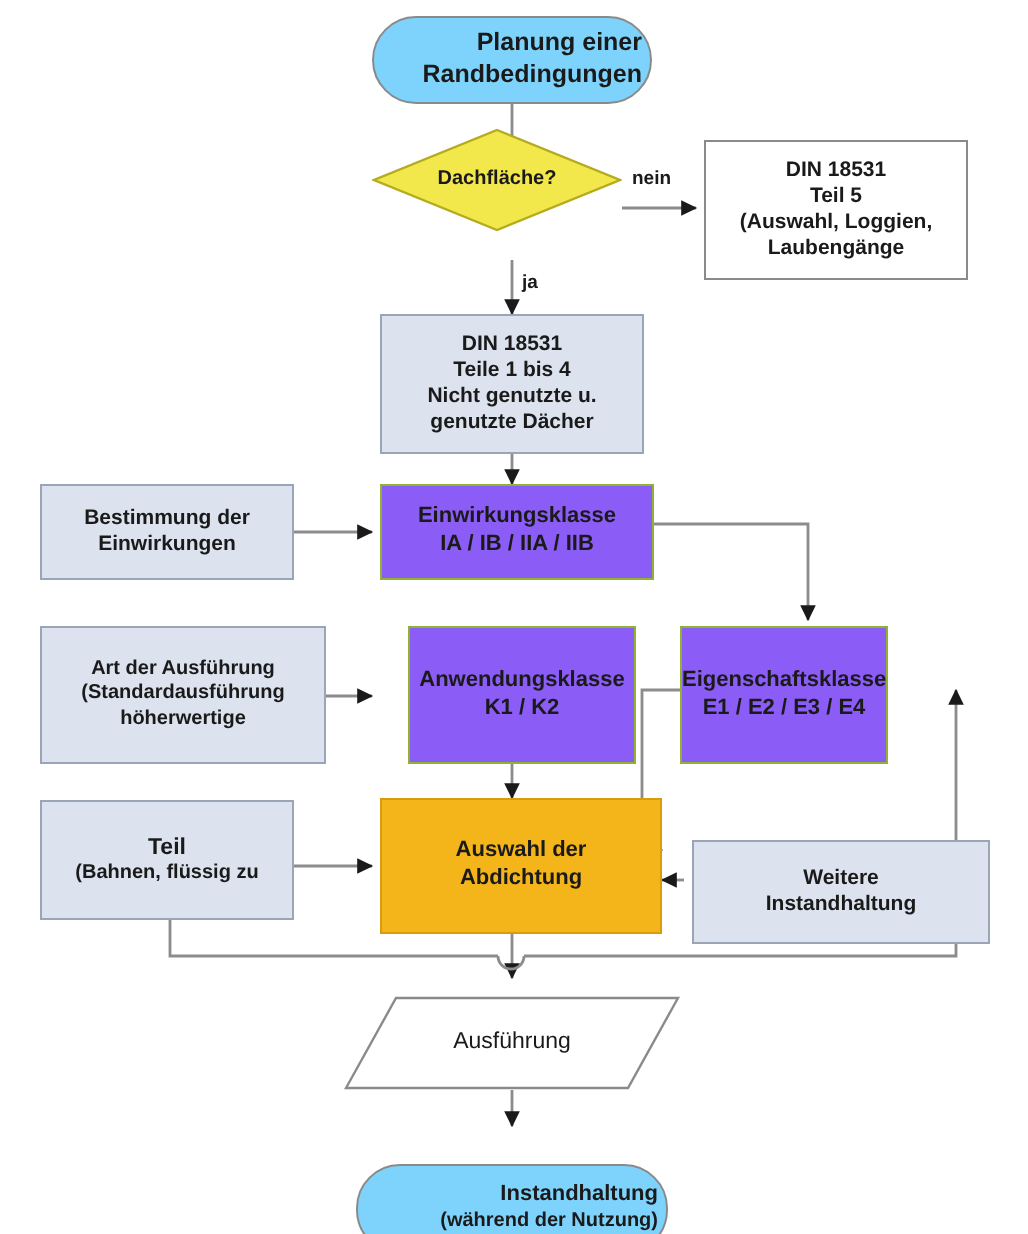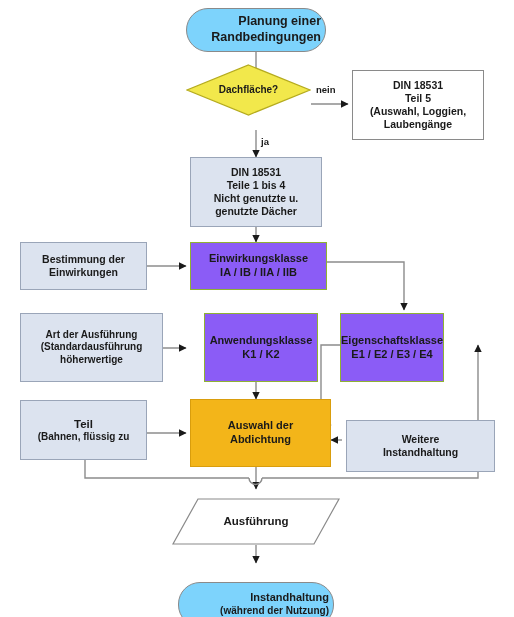--- a/index.html
+++ b/index.html
@@ -165,21 +165,21 @@
       <span class="ln">Weitere</span>
       <span class="ln">Instandhaltung</span>
     </div>
   </div>
 
   <div class="node para" style="left:172px;top:498px;width:168px;height:47px;font-size:11.5px;
               display:flex;align-items:center;justify-content:center;">
     <svg class="pshape" viewBox="0 0 168 47" preserveAspectRatio="none">
       <polygon points="26,1 167,1 142,46 1,46" fill="#ffffff" stroke="#8a8a8a" stroke-width="1.2"></polygon>
     </svg>
-    <div class="inner" style="font-weight:bold;">
+    <div class="inner" style="font-weight:normal;">
       <span class="ln">Ausführung</span>
     </div>
   </div>
 
   <div class="node terminator" style="left:178px;top:563px;width:156px;height:45px;font-size:11px;margin-top:19px;">
     <div class="inner">
       <span class="ln">Instandhaltung</span>
       <span class="ln" style="font-size:10px;">(während der Nutzung)</span>
     </div>
   </div>

